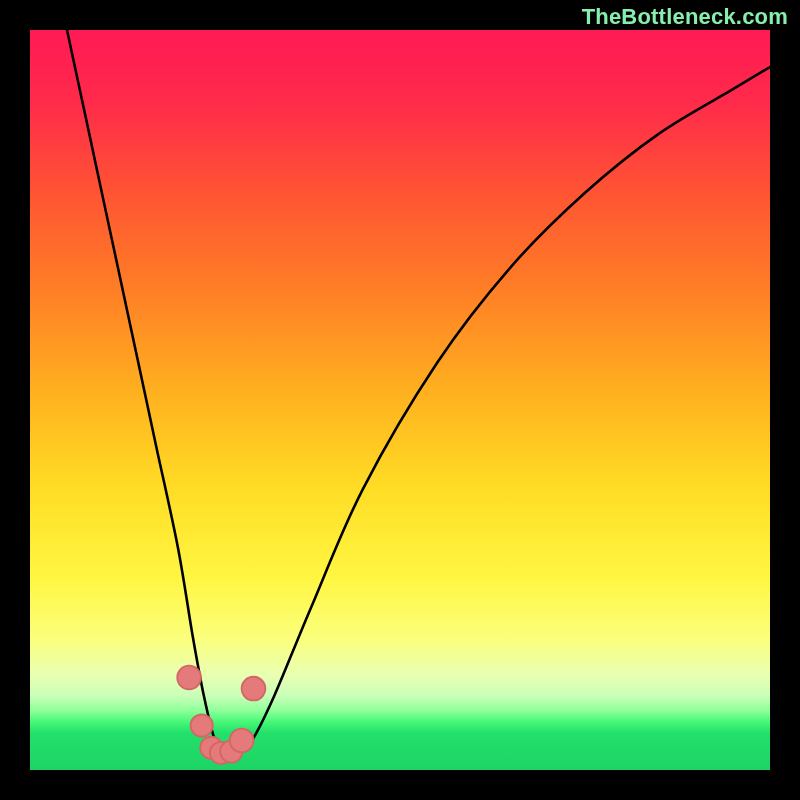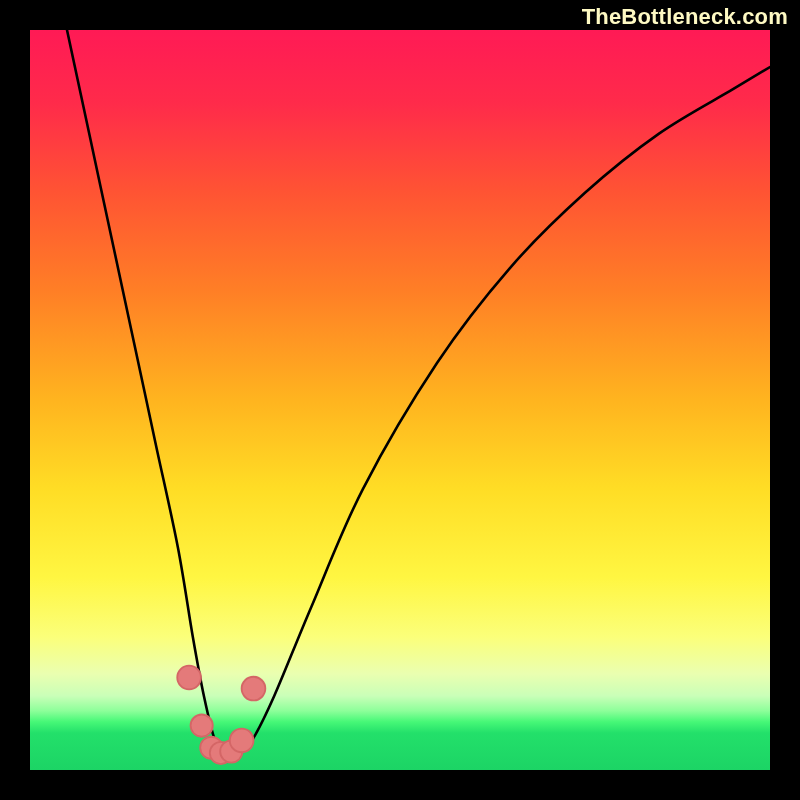--- a/index.html
+++ b/index.html
@@ -38,21 +38,21 @@
     width: 100%;
     height: 100%;
   }
   .watermark {
     position: absolute;
     top: 4px;
     right: 12px;
     font-family: Arial, Helvetica, sans-serif;
     font-size: 22px;
     font-weight: 600;
-    color: #fef9c3;
+    color: #86efac;
     letter-spacing: 0.2px;
   }
 </style>
 </head>
 <body>
 
 <div class="stage">
   <div class="watermark">TheBottleneck.com</div>
 
   <div class="plot">

